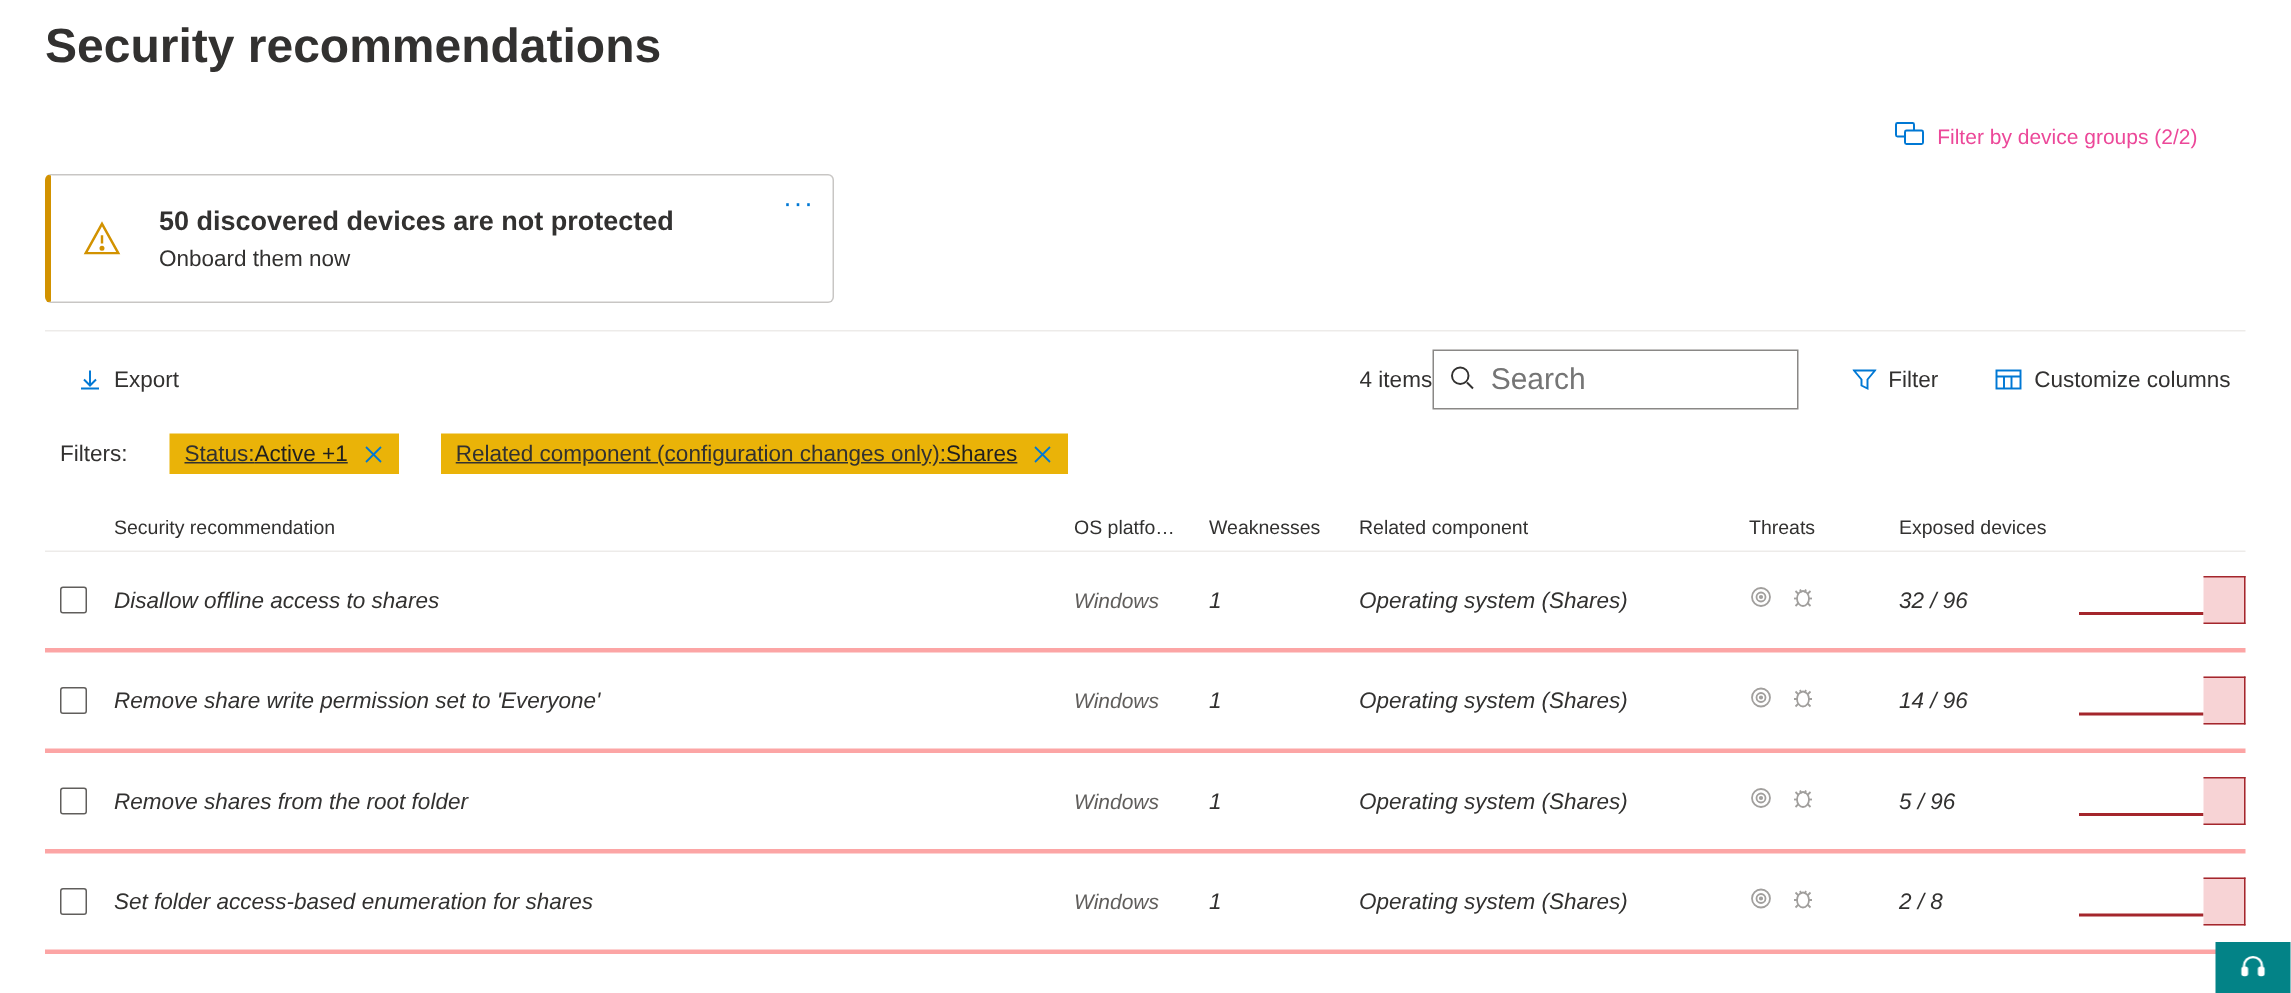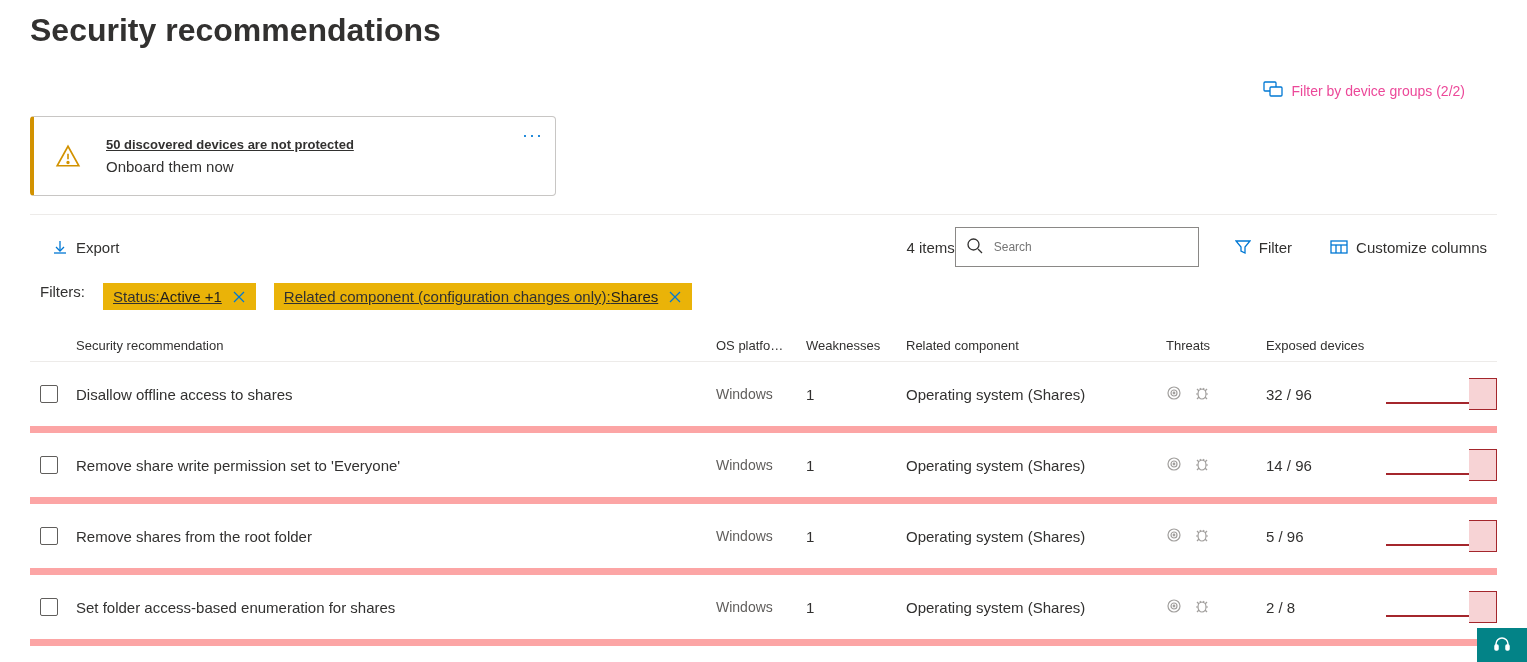--- a/index.html
+++ b/index.html
@@ -36,21 +36,21 @@
     padding: 20px 24px 20px 20px;
     display: flex;
     align-items: center;
     position: relative;
   }
   .alert-card .warn-icon {
     width: 28px; height: 28px; margin-right: 24px;
     display:flex; align-items:center; justify-content:center;
     color: #d29200;
   }
-  .alert-card .alert-title { font-size: 13px; font-weight: 600; text-decoration: underline; }
+  .alert-card .alert-title { font-size: 18px; font-weight: 600; }
   .alert-card .alert-sub { font-size: 15px; margin-top: 6px; color: #323130; }
   .alert-card .more-icon {
     position: absolute; top: 8px; right: 12px;
     color: #0078d4; font-size: 18px; letter-spacing: 1px; cursor: pointer;
   }
 
   .divider { border-bottom: 1px solid #edebe9; margin-top: 18px; }
 
   .toolbar {
     display: flex;
@@ -72,26 +72,26 @@
   .spacer { flex: 1; }
   .items-count { font-size: 15px; }
   .search-box {
     display: flex; align-items: center;
     border: 1px solid #8a8886;
     height: 40px; width: 244px;
     padding: 0 10px; margin-right: 8px;
   }
   .search-box .ico { color: #323130; margin-right: 10px; }
   .search-box input {
-    border: none; outline: none; font-size: 12px; color: #0f766e; width: 100%;
+    border: none; outline: none; font-size: 20px; color: #0f766e; width: 100%;
   }
 
   .filter-chips-row {
-    display: flex; 
-    margin-top: 16px; padding-left: 10px; gap: 18px;
+    display: flex; align-items: center;
+    margin-top: 16px; padding-left: 10px; gap: 28px;
     font-size: 15px;
   }
   .chip {
     background: #eab308;
     display: inline-flex; align-items: center;
     padding: 5px 10px;
     color: #323130;
     text-decoration: underline;
   }
   .chip .chip-val { color: #201f1e; }
@@ -106,23 +106,24 @@
   }
   .tbl-head {
     margin-top: 20px;
     font-size: 13px;
     color: #323130;
     padding: 8px 0;
     border-bottom: 1px solid #edebe9;
   }
   .tbl-row {
     padding: 16px 0;
-    border-bottom: 7px solid #fca5a5;
+    border-bottom: 3px solid #fca5a5;
     font-size: 15px;
     color: #323130;
+    font-style: italic;
   }
   .cb {
     width: 18px; height: 18px; border: 1.5px solid #605e5c; border-radius: 2px;
     margin-left: 10px; cursor: pointer;
   }
   .col-os { color: #605e5c; font-size: 14px; text-align:left; overflow:hidden; text-overflow:ellipsis; white-space:nowrap;}
   .col-head-os { color: #323130; overflow:hidden; text-overflow:ellipsis; white-space:nowrap;}
   .threat-icons { display: inline-flex; gap: 12px; color: #a19f9d; }
   .spark {
     position: relative; height: 32px; width: 100%; margin-right: 8px;

